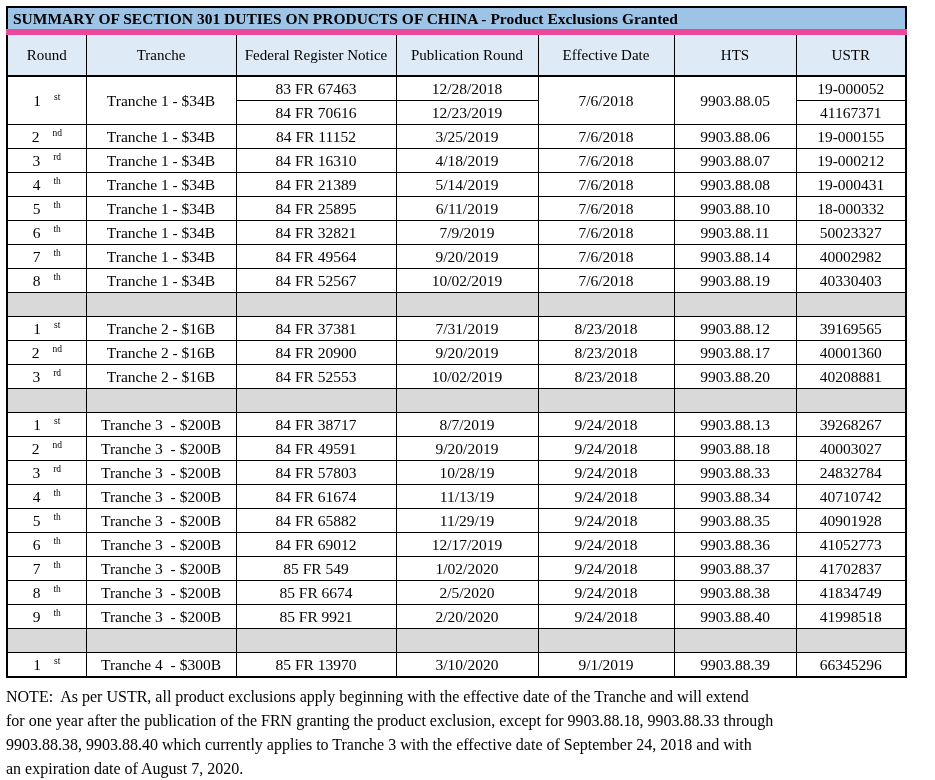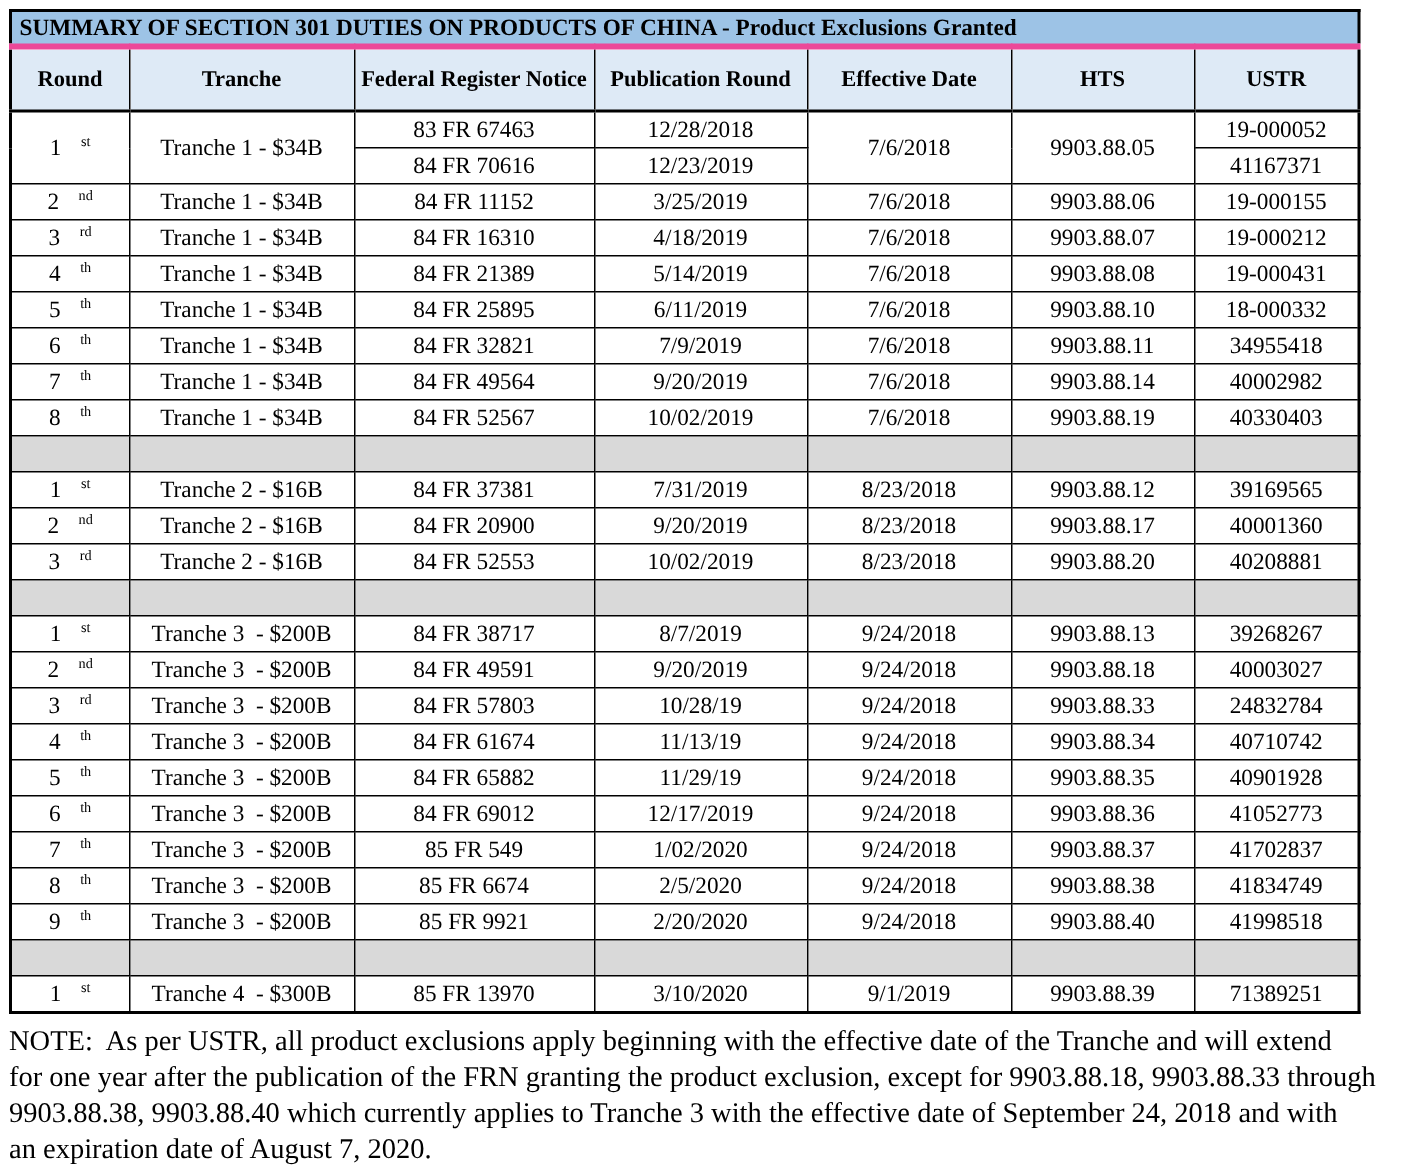--- a/index.html
+++ b/index.html
@@ -29,26 +29,26 @@
     overflow: hidden;
   }
   tr.title-row th {
     background: var(--title-bg, #9DC3E6);
     text-align: left;
     font-size: 15.5px;
     font-weight: bold;
     height: 21px;
     line-height: 21px;
     padding: 0 5px;
-    border-bottom: 4px solid #ec4899;
+    border-bottom: 6px solid #ec4899;
     white-space: nowrap;
   }
   tr.header-row th {
     background: var(--header-bg, #DEEAF6);
-    font-weight: bold;
+    font-weight: normal;
     font-size: 15px;
     line-height: 1.25;
     height: 40px;
     border-bottom: 2px solid #000;
     padding: 0 2px;
   }
   tbody td {
     font-size: 15.5px;
     height: 23px;
     line-height: 23px;
@@ -60,21 +60,21 @@
   }
   td sup {
     font-size: 9.5px;
     line-height: 0;
     vertical-align: super;
     letter-spacing: 0;
     margin-left: 13px;
   }
   .note {
     margin-top: 7px;
-    font-size: 19px;
+    font-size: 16px;
     line-height: 24px;
     white-space: pre-wrap;
     width: 929px;
   }
 </style>
 </head>
 <body>
 
 <div class="page">
   <table class="s301">
@@ -152,21 +152,21 @@
           <td>9903.88.10</td>
           <td>18-000332</td>
         </tr>
         <tr>
           <td><span>6</span><sup>th</sup></td>
           <td>Tranche 1 - $34B</td>
           <td>84 FR 32821</td>
           <td>7/9/2019</td>
           <td>7/6/2018</td>
           <td>9903.88.11</td>
-          <td>34955418</td>
+          <td>50023327</td>
         </tr>
         <tr>
           <td><span>7</span><sup>th</sup></td>
           <td>Tranche 1 - $34B</td>
           <td>84 FR 49564</td>
           <td>9/20/2019</td>
           <td>7/6/2018</td>
           <td>9903.88.14</td>
           <td>40002982</td>
         </tr>
@@ -314,18 +314,18 @@
           <td class="spacer"></td>
           <td class="spacer"></td>
         </tr>
         <tr>
           <td><span>1</span><sup>st</sup></td>
           <td>Tranche 4  - $300B</td>
           <td>85 FR 13970</td>
           <td>3/10/2020</td>
           <td>9/1/2019</td>
           <td>9903.88.39</td>
-          <td>71389251</td>
+          <td>66345296</td>
         </tr>
       </tbody>
   </table>
   <div class="note" id="note"><div>NOTE:  As per USTR, all product exclusions apply beginning with the effective date of the Tranche and will extend</div><div>for one year after the publication of the FRN granting the product exclusion, except for 9903.88.18, 9903.88.33 through</div><div>9903.88.38, 9903.88.40 which currently applies to Tranche 3 with the effective date of September 24, 2018 and with</div><div>an expiration date of August 7, 2020.</div></div>
 </div>
 
 </body></html>

